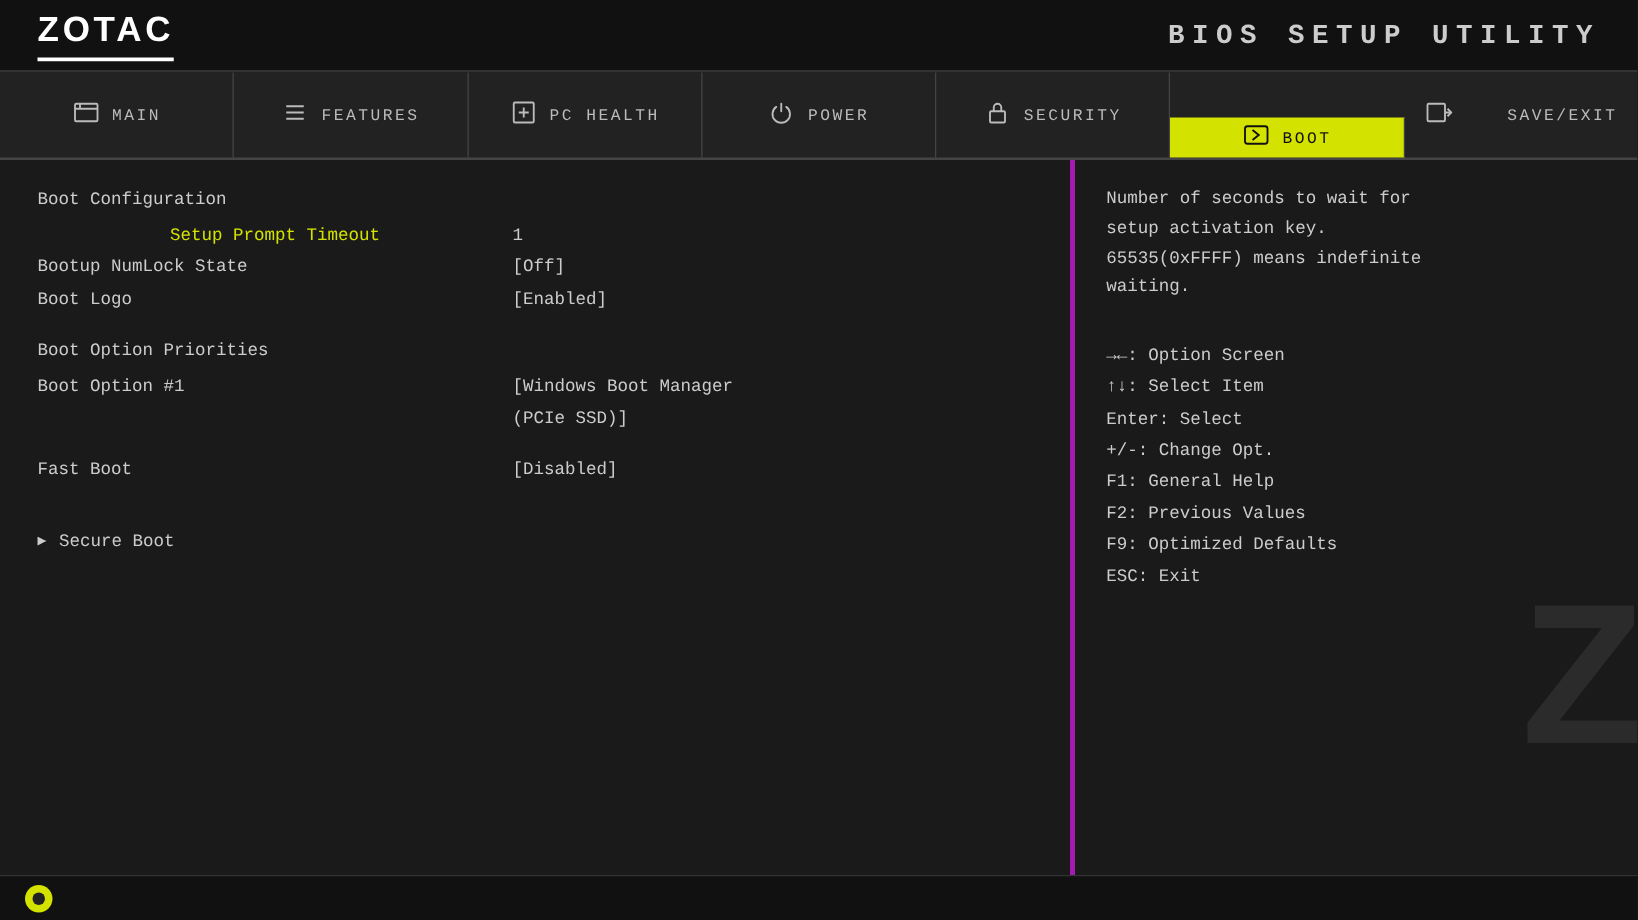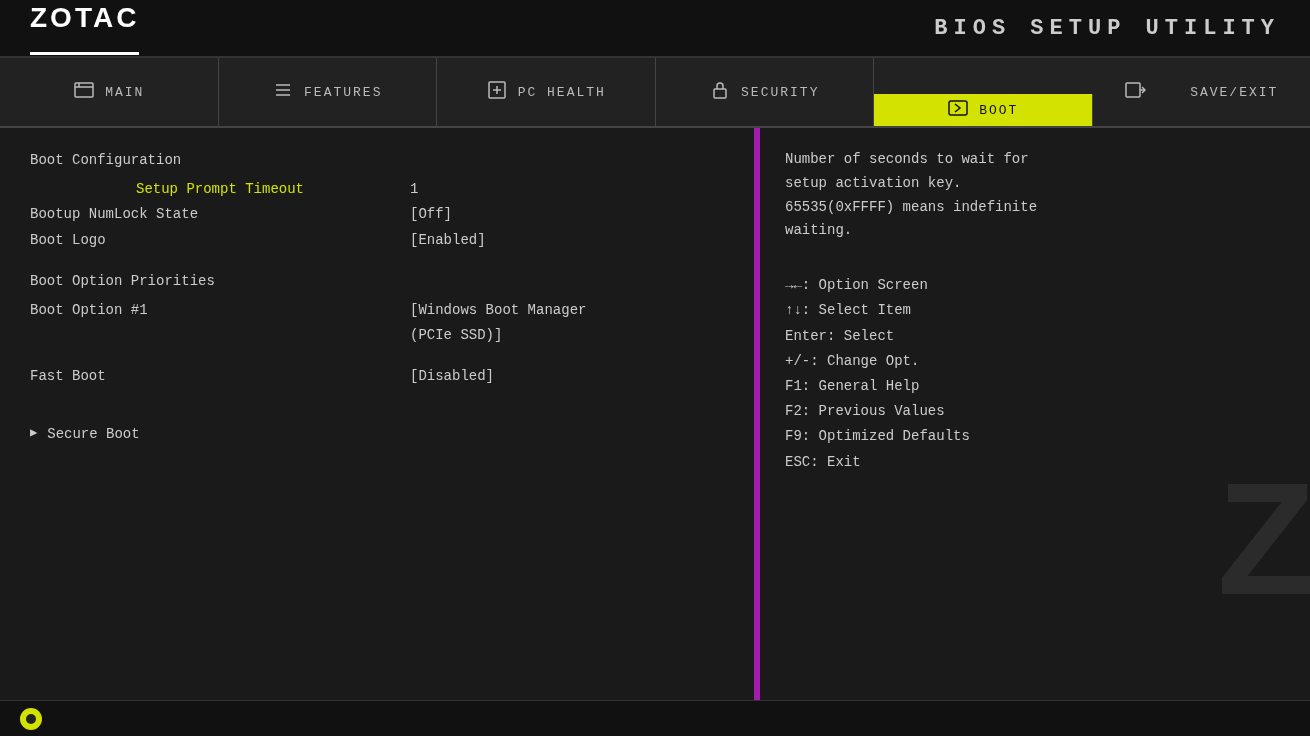--- a/index.html
+++ b/index.html
@@ -25,21 +25,21 @@
     #logo {
       color: #fff;
       font-size: 28px;
       font-weight: bold;
       letter-spacing: 3px;
       font-family: Arial, sans-serif;
     }
     #logo span {
       display: inline-block;
       border-bottom: 3px solid #fff;
-      padding-bottom: 18px;
+      padding-bottom: 6px;
     }
     #bios-title {
       color: #ccc;
       font-size: 22px;
       letter-spacing: 6px;
       font-family: 'Courier New', monospace;
       font-weight: bold;
     }
 
     
@@ -75,26 +75,26 @@
     }
 
     
     #content {
       display: flex;
       height: calc(736px - 58px - 70px - 36px);
     }
 
     
     #left-panel {
-      width: 760px;
+      width: 860px;
       padding: 20px 30px;
       color: #ccc;
       font-size: 14px;
       line-height: 1.8;
-      border-right: 6px solid #a21caf;
+      border-right: 4px solid #a21caf;
     }
     .menu-section-header {
       color: #ccc;
       margin-bottom: 4px;
     }
     .menu-item {
       display: flex;
       align-items: flex-start;
     }
     .menu-item-label {
@@ -220,20 +220,29 @@
   </div>
   <div class="nav-tab">
     <span class="nav-icon">
       <svg width="22" height="22" viewBox="0 0 22 22" fill="none">
         <rect x="3" y="3" width="16" height="16" rx="1" stroke="#bbb" stroke-width="1.5" fill="none"></rect>
         <line x1="11" y1="7" x2="11" y2="15" stroke="#bbb" stroke-width="1.5"></line>
         <line x1="7" y1="11" x2="15" y2="11" stroke="#bbb" stroke-width="1.5"></line>
       </svg>
     </span>
     <span>PC HEALTH</span>
+  </div>
+  <div class="nav-tab">
+    <span class="nav-icon">
+      <svg width="22" height="22" viewBox="0 0 22 22" fill="none">
+        <path d="M11 4v6" stroke="#bbb" stroke-width="1.5" stroke-linecap="round"></path>
+        <path d="M7 6.5A7 7 0 1 0 15 6.5" stroke="#bbb" stroke-width="1.5" fill="none" stroke-linecap="round"></path>
+      </svg>
+    </span>
+    <span>POWER</span>
   </div>
   <div class="nav-tab">
     <span class="nav-icon">
       <svg width="22" height="22" viewBox="0 0 22 22" fill="none">
         <rect x="5" y="10" width="12" height="9" rx="1" stroke="#bbb" stroke-width="1.5" fill="none"></rect>
         <path d="M8 10V7a3 3 0 0 1 6 0v3" stroke="#bbb" stroke-width="1.5" fill="none"></path>
       </svg>
     </span>
     <span>SECURITY</span>
   </div>

